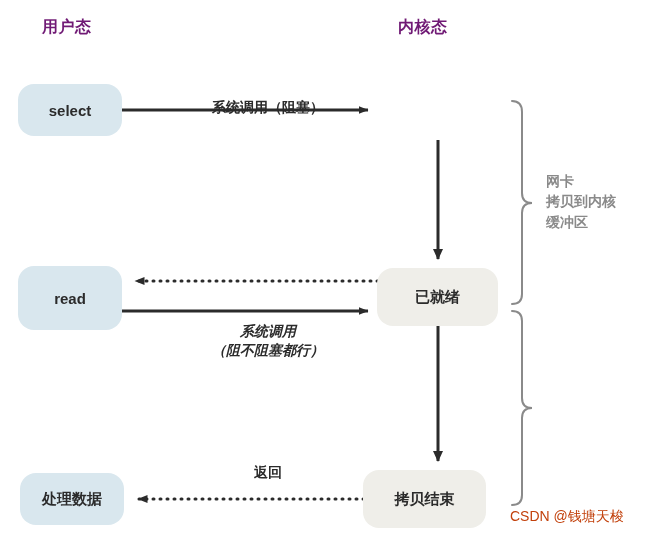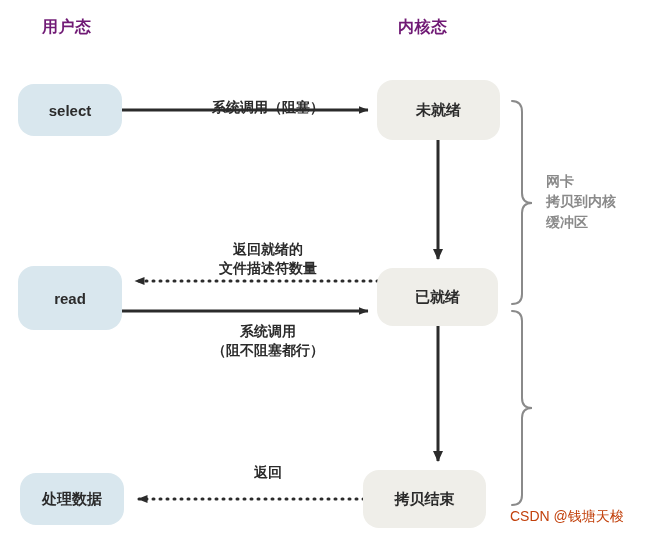--- a/index.html
+++ b/index.html
@@ -54,21 +54,21 @@
     position: absolute;
     font-size: 14px;
     font-weight: bold;
     color: #2b2b2b;
     text-align: center;
     line-height: 1.35;
     white-space: pre-line;
   }
   #lbl-syscall-block   { left: 170px; top: 70px;  width: 196px; margin-top: 28px; }
   #lbl-return-ready    { left: 170px; top: 240px; width: 196px; }
-  #lbl-syscall-nonblk  { left: 170px; top: 322px; width: 196px; }
+  #lbl-syscall-nonblk  { left: 170px; top: 322px; width: 196px; font-style: italic; }
   #lbl-return          { left: 170px; top: 463px; width: 196px; }
 
   .brace-label {
     position: absolute;
     font-size: 14px;
     font-weight: bold;
     color: #8a8a8a;
     line-height: 1.45;
     white-space: pre-line;
   }
@@ -136,36 +136,31 @@
   </div>
 
   <div class="node user" id="node-read">
     <span>read</span>
   </div>
 
   <div class="node user" id="node-process">
     <span>处理数据</span>
   </div>
 
-  <div class="node kernel" id="node-notready">
-    <span>未就绪</span>
-  </div>
 
   <div class="node kernel" id="node-ready">
     <span>已就绪</span>
   </div>
 
   <div class="node kernel" id="node-copydone">
     <span>拷贝结束</span>
   </div>
 
   <div class="edge-label" id="lbl-syscall-block">系统调用（阻塞）</div>
 
-  <div class="edge-label" id="lbl-return-ready">返回就绪的
-文件描述符数量</div>
 
   <div class="edge-label" id="lbl-syscall-nonblk">系统调用
 （阻不阻塞都行）</div>
 
   <div class="edge-label" id="lbl-return">返回</div>
 
   <div class="brace-label" id="lbl-brace-1">网卡
 拷贝到内核
 缓冲区</div>
 

